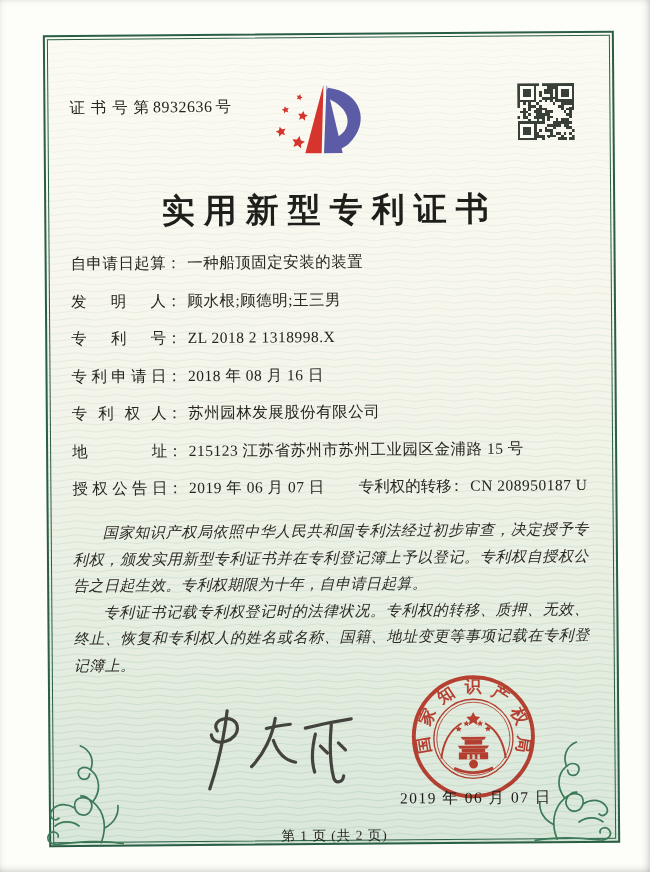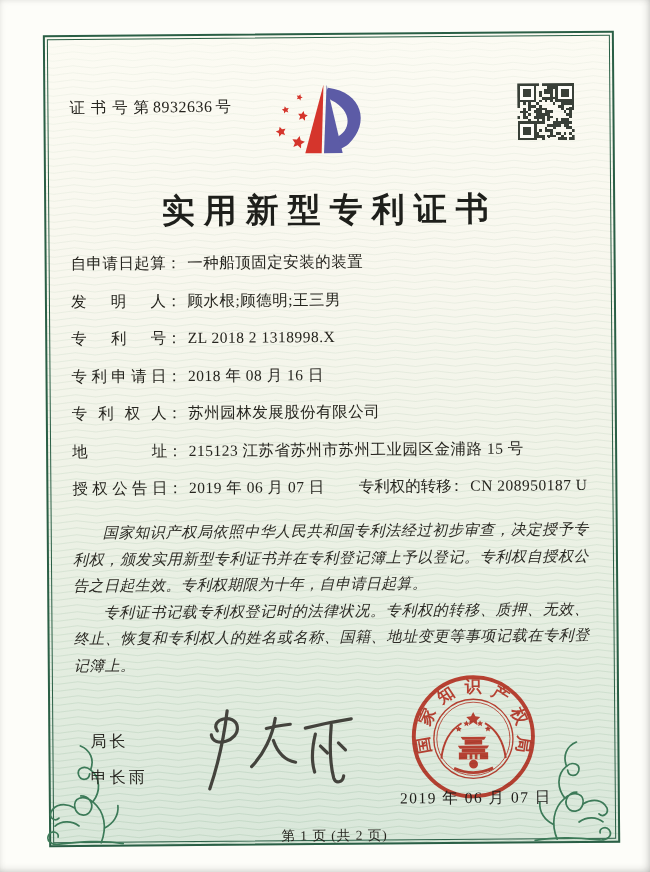--- a/index.html
+++ b/index.html
@@ -406,24 +406,20 @@
             <span class="f-value">CN 208950187 U</span>
         </span>
       </div>
     </div>
 
     <div class="paras">
       <p>国家知识产权局依照中华人民共和国专利法经过初步审查，决定授予专利权，颁发实用新型专利证书并在专利登记簿上予以登记。专利权自授权公告之日起生效。专利权期限为十年，自申请日起算。</p>
       <p>专利证书记载专利权登记时的法律状况。专利权的转移、质押、无效、终止、恢复和专利权人的姓名或名称、国籍、地址变更等事项记载在专利登记簿上。</p>
     </div>
 
-    <div class="director">
-      <div>局长</div>
-      <div>申长雨</div>
-    </div>
 
     <svg id="signature" width="170" height="95" viewBox="0 0 170 95">
       <g fill="none" stroke="#33312c" stroke-width="3.2" stroke-linecap="round" opacity="0.9">
         <path d="M30,32 C22,20 48,14 50,28 C52,42 26,50 24,36"></path>
         <path d="M40,12 C37,36 31,64 22,90"></path>
         <path d="M88,20 C85,38 76,56 64,68"></path>
         <path d="M79,30 C87,28 95,27 103,26"></path>
         <path d="M86,42 C90,54 98,62 108,64"></path>
         <path d="M118,30 C134,26 150,23 164,21"></path>
         <path d="M128,36 C124,52 124,64 127,74"></path>

